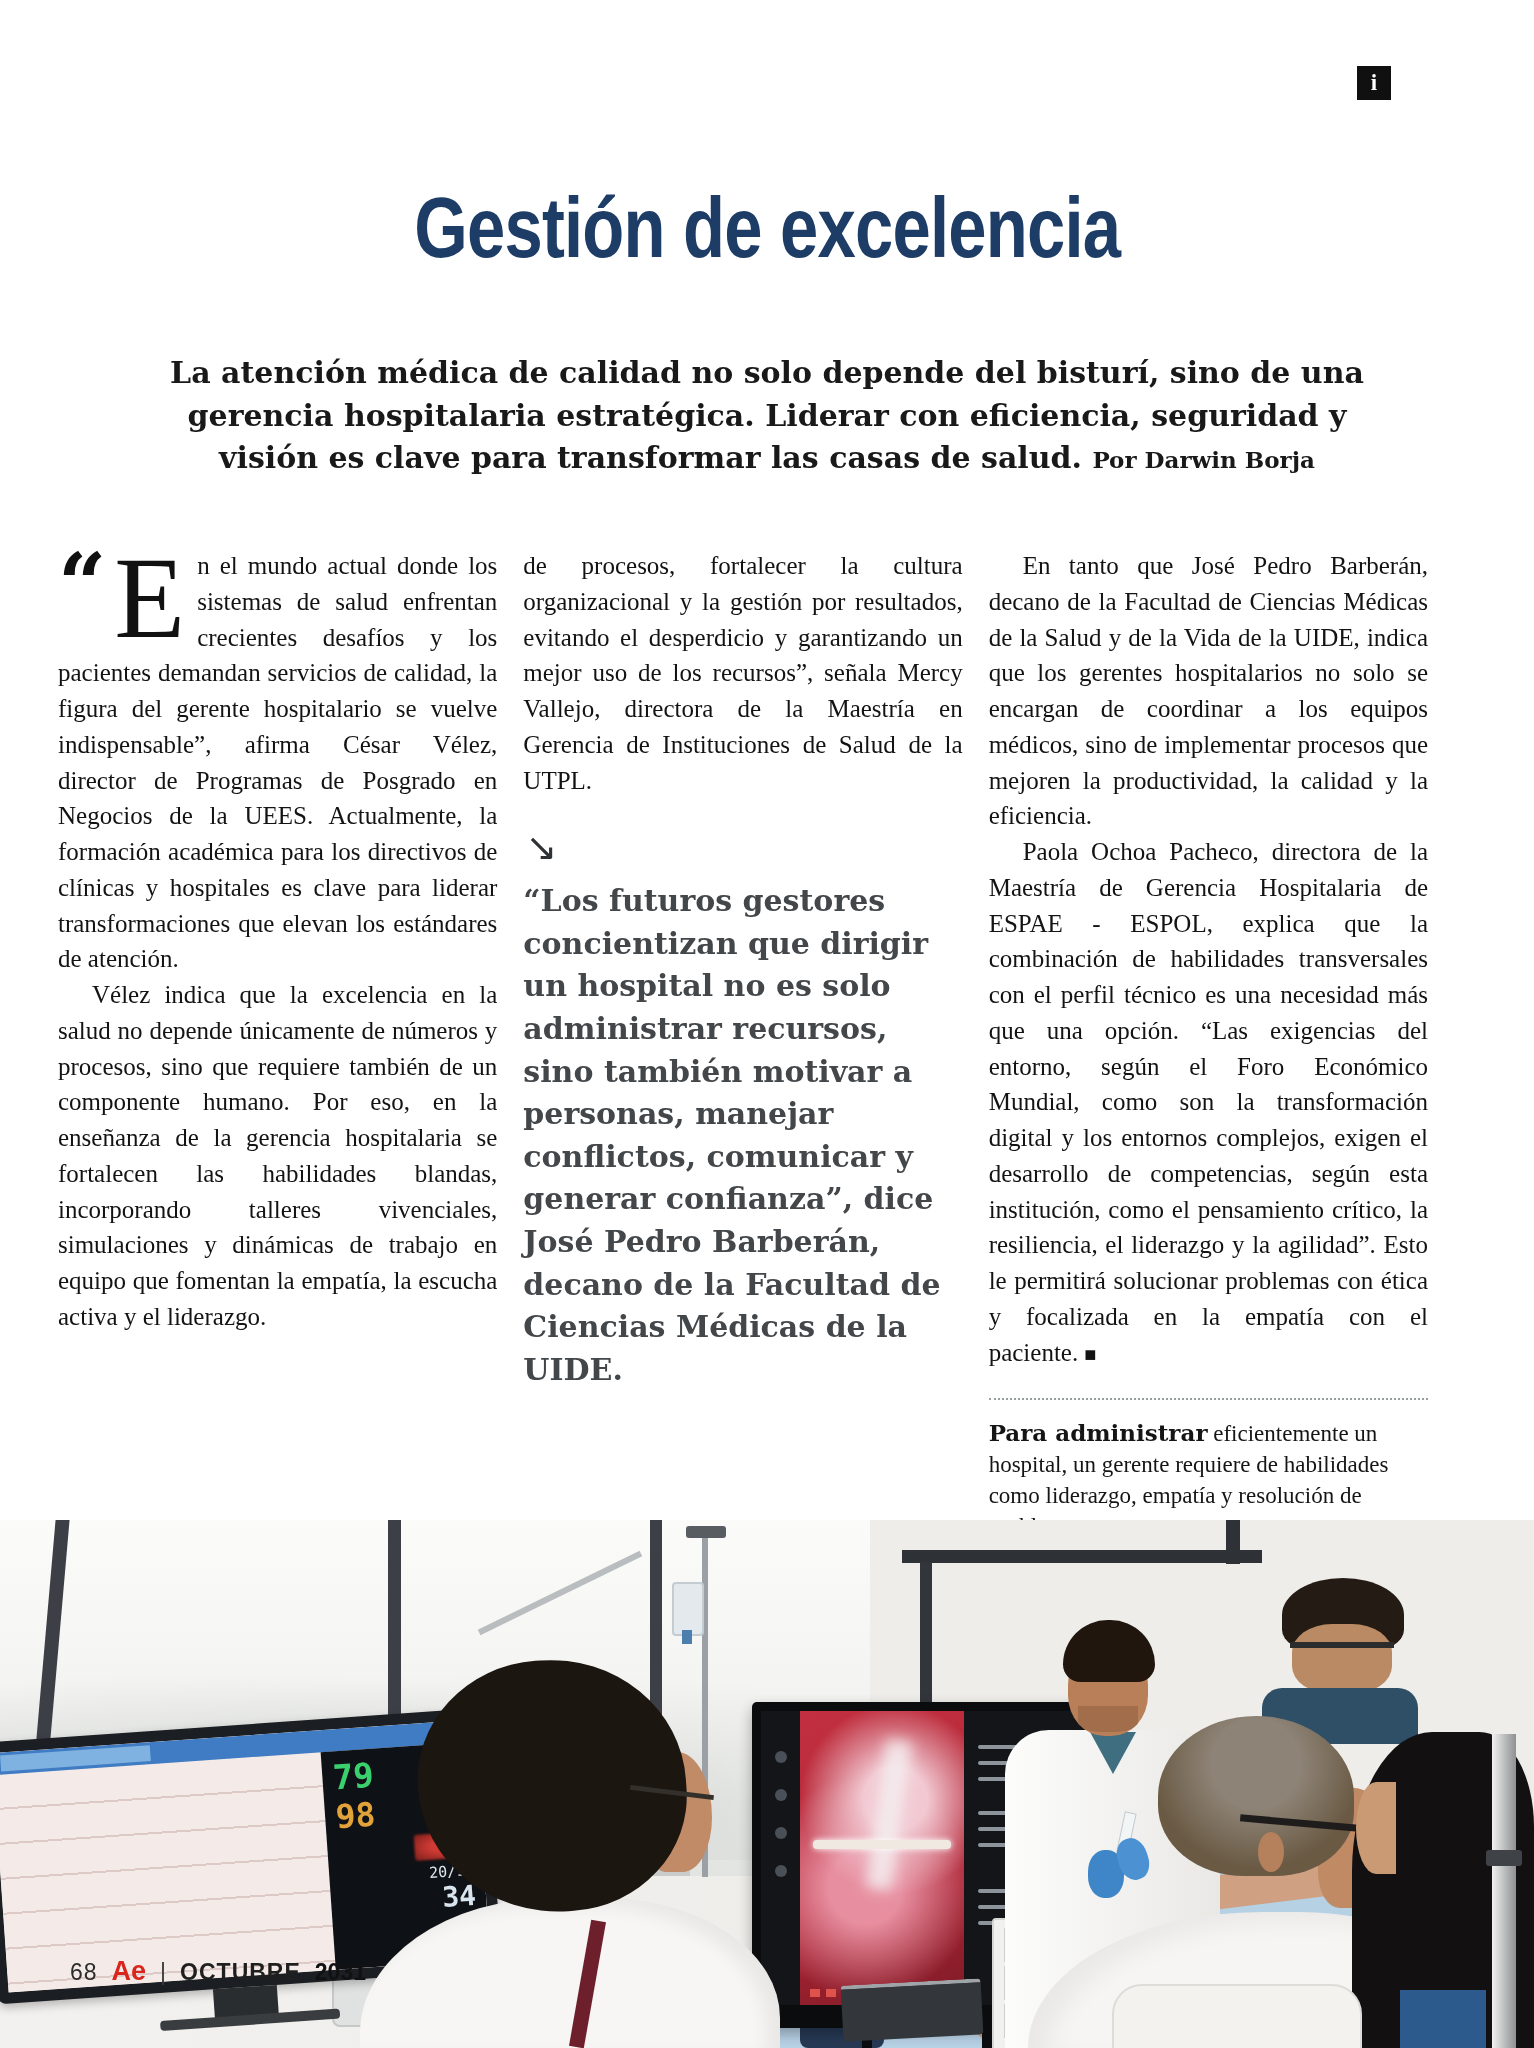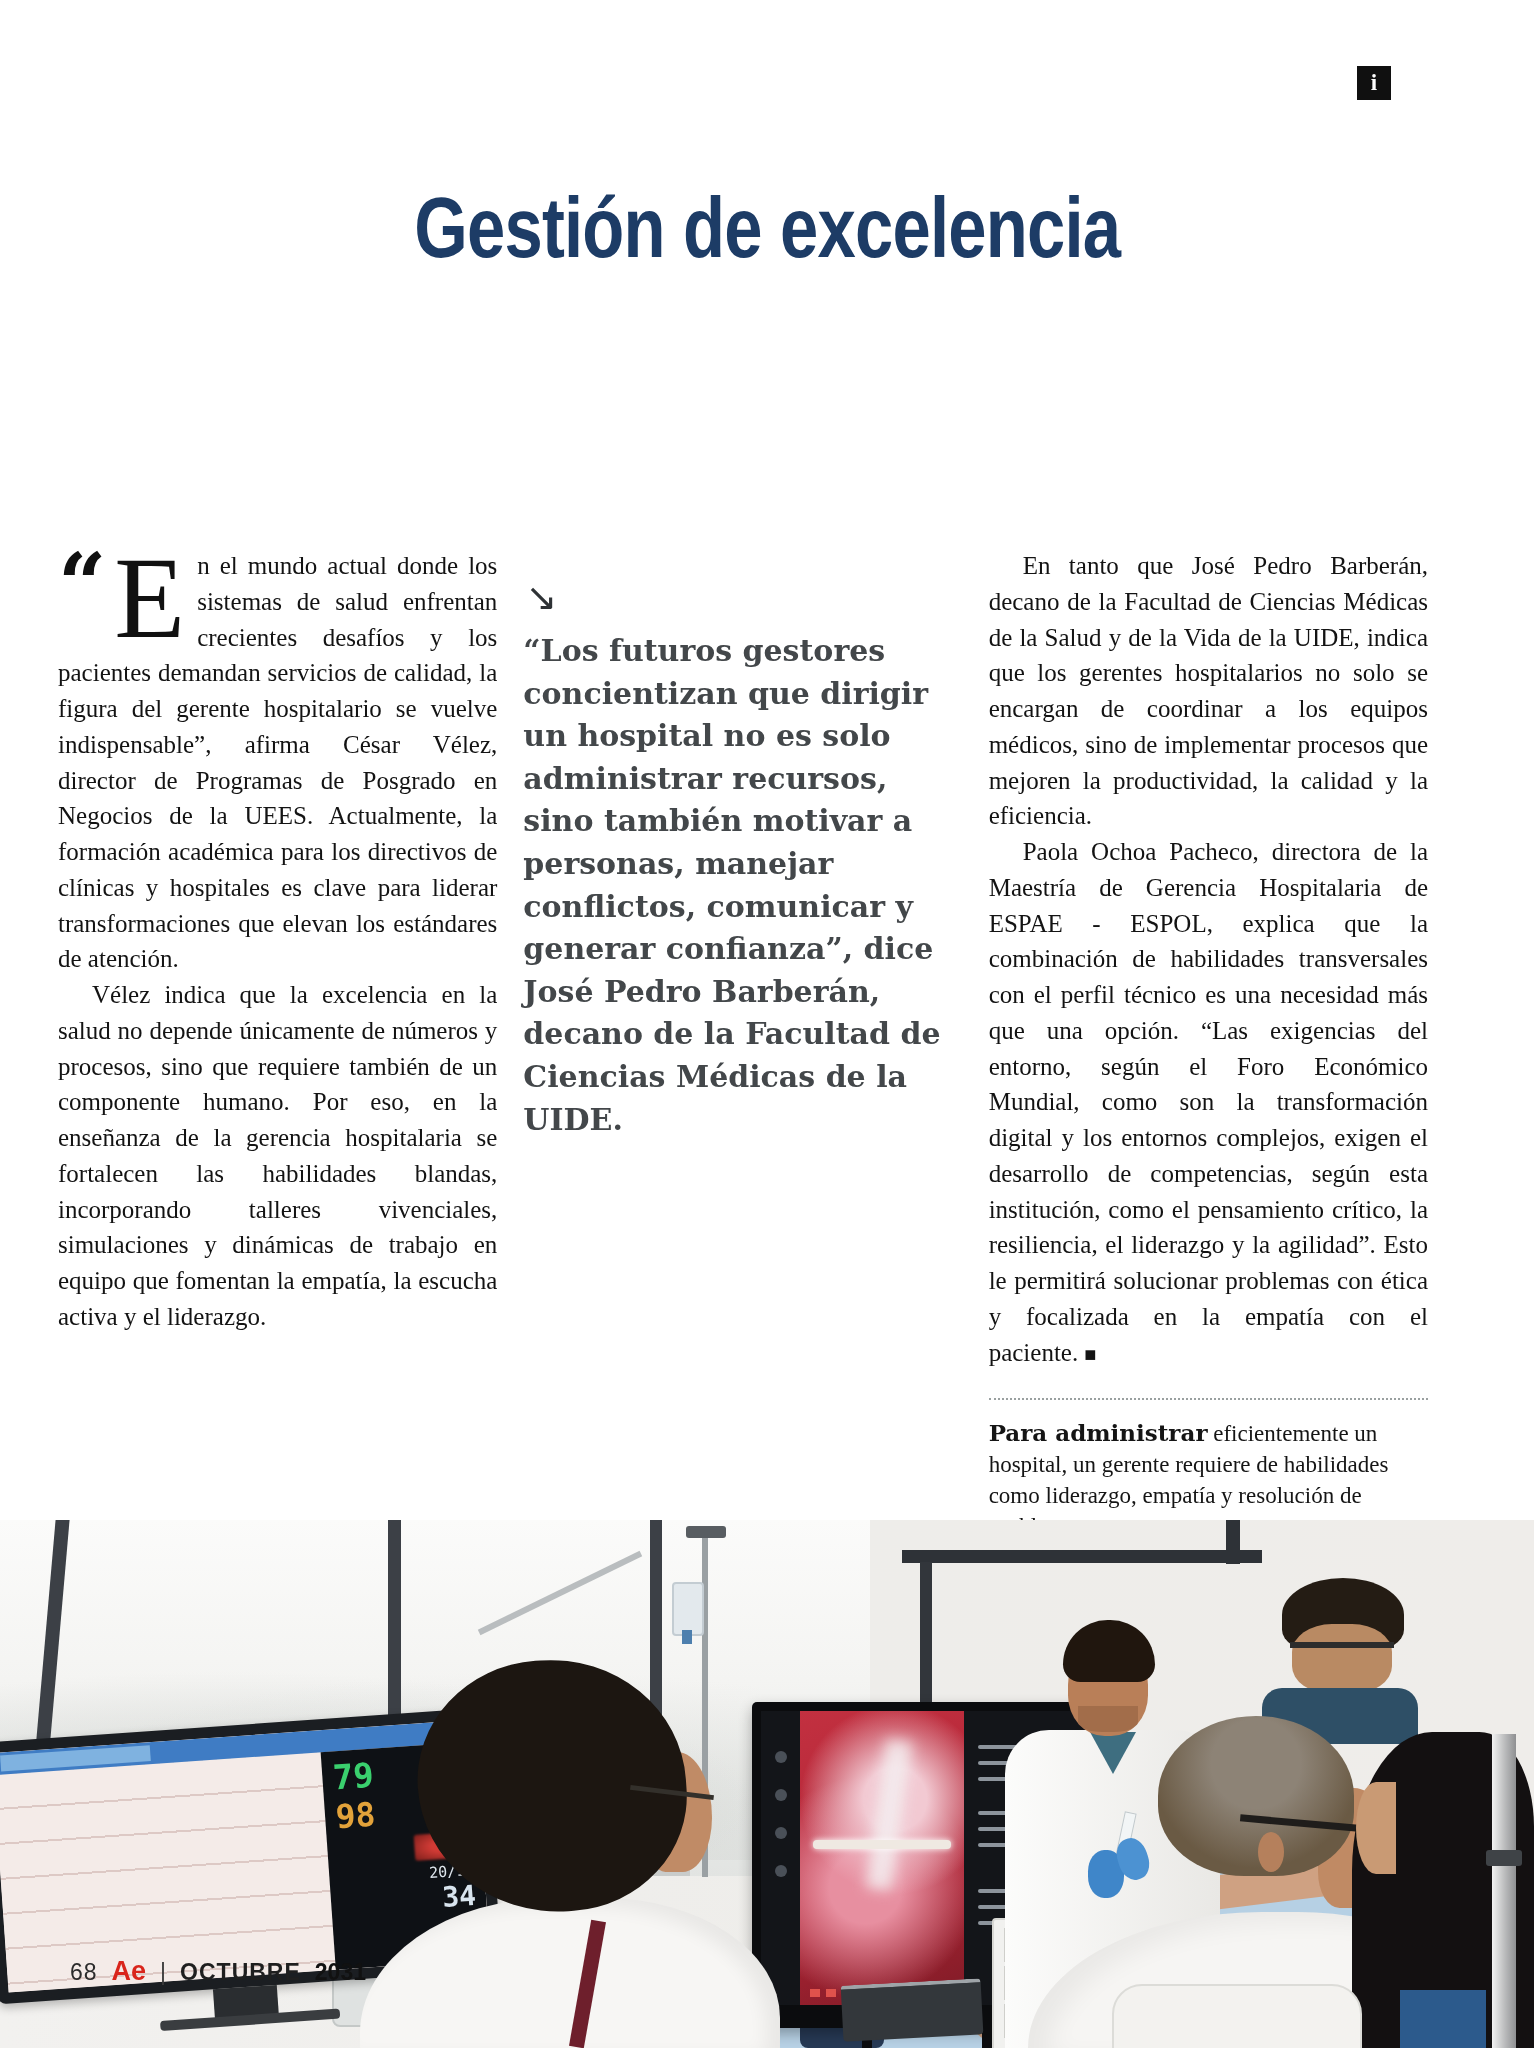--- a/index.html
+++ b/index.html
@@ -206,33 +206,38 @@
 
 <div class="page">
 
   <div class="info-box">
     <span>i</span>
   </div>
 
   <h1 class="title" style="margin:0;">
     <span style="color: rgb(29, 60, 102);">Gestión de excelencia</span>
   </h1>
+  <div class="subtitle">
+    <span>La atención médica de calidad no solo depende del bisturí, sino de una gerencia hospitalaria estratégica. Liderar con eficiencia, seguridad y visión es clave para transformar las casas de salud.</span>
+    <span class="byline">Por Darwin Borja</span>
+  </div>
 
   <div class="cols">
 
     <div class="col">
       <p class="body-p">
         <span class="openquote">“</span>
         <span class="dropcap">E</span>
         <span>n el mundo actual donde los sistemas de salud enfrentan crecientes desafíos y los pacientes demandan servicios de calidad, la figura del gerente hospitalario se vuelve indispensable”, afirma César Vélez, director de Programas de Posgrado en Negocios de la UEES. Actualmente, la formación académica para los directivos de clínicas y hospitales es clave para liderar transformaciones que elevan los estándares de atención.</span>
       </p>
       <p class="ind">Vélez indica que la excelencia en la salud no depende únicamente de números y procesos, sino que requiere también de un componente humano. Por eso, en la enseñanza de la gerencia hospitalaria se fortalecen las habilidades blandas, incorporando talleres vivenciales, simulaciones y dinámicas de trabajo en equipo que fomentan la empatía, la escucha activa y el liderazgo.</p>
     </div>
 
     <div class="col">
+      <p>de procesos, fortalecer la cultura organizacional y la gestión por resultados, evitando el desperdicio y garantizando un mejor uso de los recursos”, señala Mercy Vallejo, directora de la Maestría en Gerencia de Instituciones de Salud de la UTPL.</p>
       <span class="arrow">↘</span>
       <div class="pullquote">“Los futuros gestores concientizan que dirigir un hospital no es solo administrar recursos, sino también motivar a personas, manejar conflictos, comunicar y generar confianza”, dice José Pedro Barberán, decano de la Facultad de Ciencias Médicas de la UIDE.</div>
     </div>
 
     <div class="col">
       <p class="ind">En tanto que José Pedro Barberán, decano de la Facultad de Ciencias Médicas de la Salud y de la Vida de la UIDE, indica que los gerentes hospitalarios no solo se encargan de coordinar a los equipos médicos, sino de implementar procesos que mejoren la productividad, la calidad y la eficiencia.</p>
       <p class="ind">
         <span>Paola Ochoa Pacheco, directora de la Maestría de Gerencia Hospitalaria de ESPAE - ESPOL, explica que la combinación de habilidades transversales con el perfil técnico es una necesidad más que una opción. “Las exigencias del entorno, según el Foro Económico Mundial, como son la transformación digital y los entornos complejos, exigen el desarrollo de competencias, según esta institución, como el pensamiento crítico, la resiliencia, el liderazgo y la agilidad”. Esto le permitirá solucionar problemas con ética y focalizada en la empatía con el paciente.</span><span class="endmark">■</span>
       </p>
       <div class="cap-divider">

